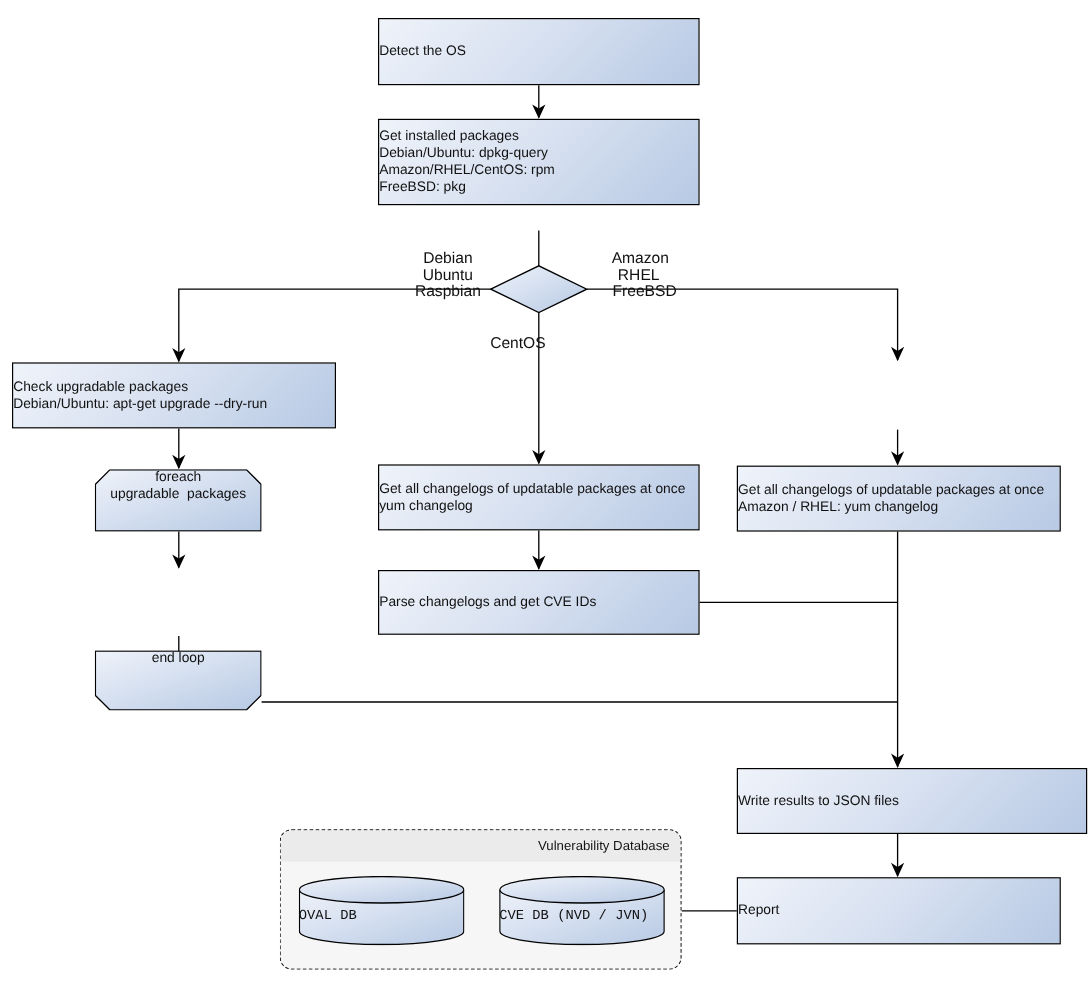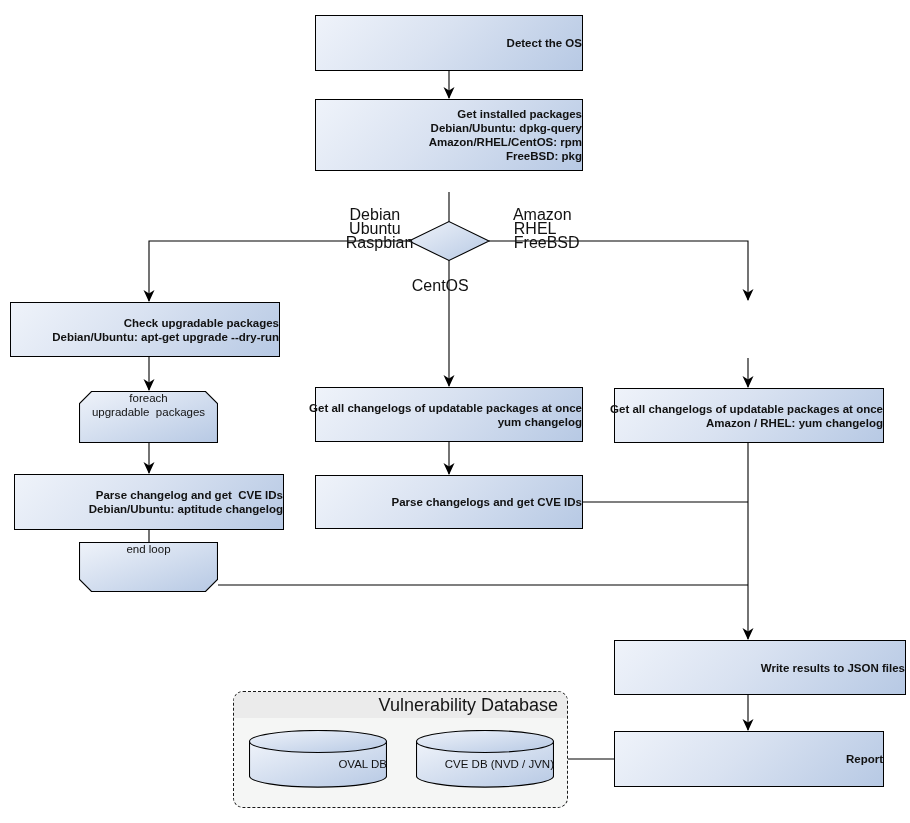--- a/index.html
+++ b/index.html
@@ -10,48 +10,48 @@
     font-family:"Liberation Sans", sans-serif;
     color:var(--text,#111);
     overflow:hidden;
   }
   .wires{position:absolute;left:0;top:0;width:910px;height:823px;}
   .node{
     position:absolute;
     box-sizing:border-box;
     border:1px solid var(--node-border,#000);
     background:linear-gradient(135deg,var(--node-fill-light,#eff3fa) 0%, #d9e2f1 45%, var(--node-fill-dark,#b7c9e4) 100%);
-    display:flex;flex-direction:column;align-items:flex-end;justify-content:center;
-    font-size:11.5px;line-height:14px;text-align:center;font-weight:bold;
+    display:flex;flex-direction:column;align-items:flex-start;justify-content:center;
+    font-size:11.5px;line-height:14px;text-align:center;
   }
   .node .line{display:block;white-space:pre;}
   .shape-node{
     position:absolute;display:flex;flex-direction:column;align-items:center;justify-content:flex-start;
     font-size:11.5px;line-height:14px;text-align:center;
   }
   .shape-node svg{position:absolute;left:0;top:0;}
   .shape-node .node-label{position:relative;z-index:1;}
   .flow-label{
-    position:absolute;font-size:16px;line-height:14px;text-align:center;white-space:pre;
+    position:absolute;font-size:13px;line-height:14px;text-align:center;white-space:pre;
   }
   .group{
     position:absolute;box-sizing:border-box;
     border:1.4px dashed #1a1a1a;border-radius:10px;
     background:var(--group-body,#f5f6f5);
     overflow:hidden;
   }
   .group-header{
     box-sizing:border-box;height:26px;
     background:var(--group-header,#ebebeb);
-    font-size:18px;line-height:26px;text-align:right;padding-right:9px;
+    font-size:11px;line-height:26px;text-align:right;padding-right:9px;
     color:#151515;
   }
   .cylinder{
-    position:absolute;display:flex;align-items:center;justify-content:flex-end;
-    font-size:11.5px;text-align:center;
+    position:absolute;display:flex;align-items:center;justify-content:flex-start;
+    font-size:11.5px;text-align:center;font-family:Liberation Mono, monospace;
   }
   .cylinder svg{position:absolute;left:0;top:0;}
   .cylinder .node-label{position:relative;z-index:1;padding-top:9px;white-space:pre;}
   .wire{stroke:var(--connector,#000);stroke-width:1.1;fill:none;}
   .arrowhead{fill:var(--connector,#000);stroke:none;}
   .diamond-shape{stroke:var(--node-border,#000);stroke-width:1.1;}
 </style>
 </head>
 <body>
 
@@ -138,24 +138,20 @@
   <div class="shape-node" style="left:79px;top:391px;width:139px;height:52px">
     <svg width="139" height="52" viewBox="0 0 139 52">
       <polygon points="12.5,0.5 126.5,0.5 138.5,12.5 138.5,51.5 0.5,51.5 0.5,12.5" fill="url(#nodeGrad)" stroke="var(--node-border,#000)" stroke-width="1.1"></polygon>
     </svg>
     <div class="node-label">
       <span class="line" style="white-space:pre">foreach</span>
       <span class="line" style="white-space:pre;display:block">upgradable  packages</span>
     </div>
   </div>
 
-  <div class="node" style="left:14px;top:474px;width:270px;height:56px">
-    <span class="line">Parse changelog and get  CVE IDs</span>
-    <span class="line">Debian/Ubuntu: aptitude changelog</span>
-  </div>
 
   <div class="shape-node" style="left:79px;top:542px;width:139px;height:40px">
     <svg width="139" height="50" viewBox="0 0 139 50">
       <polygon points="0.5,0.5 138.5,0.5 138.5,37.5 126.5,49.5 12.5,49.5 0.5,37.5" fill="url(#nodeGrad)" stroke="var(--node-border,#000)" stroke-width="1.1"></polygon>
     </svg>
     <div class="node-label">
       <span class="line">end loop</span>
     </div>
   </div>
 

